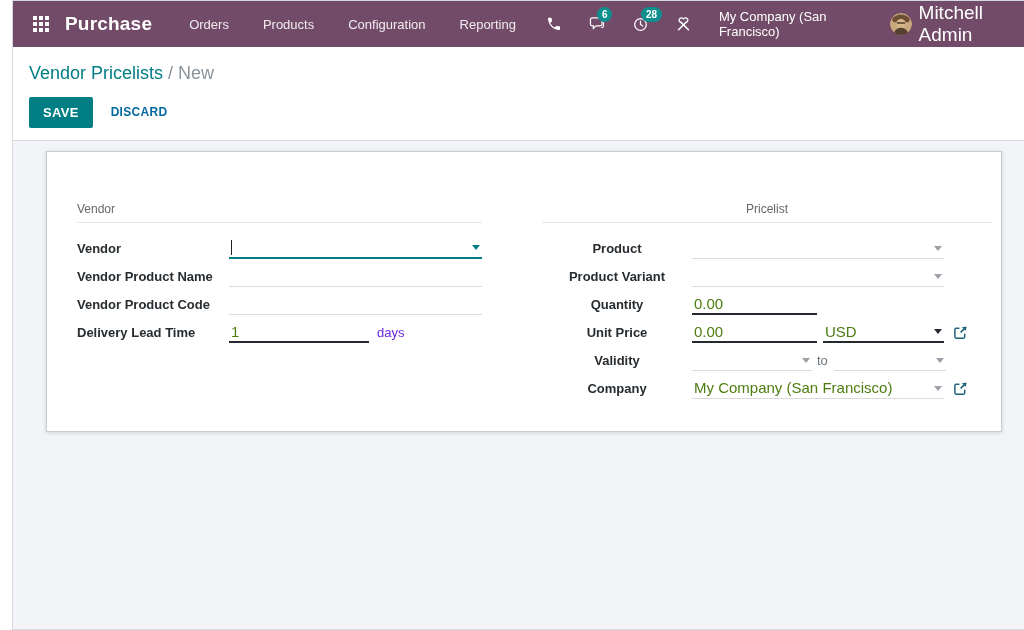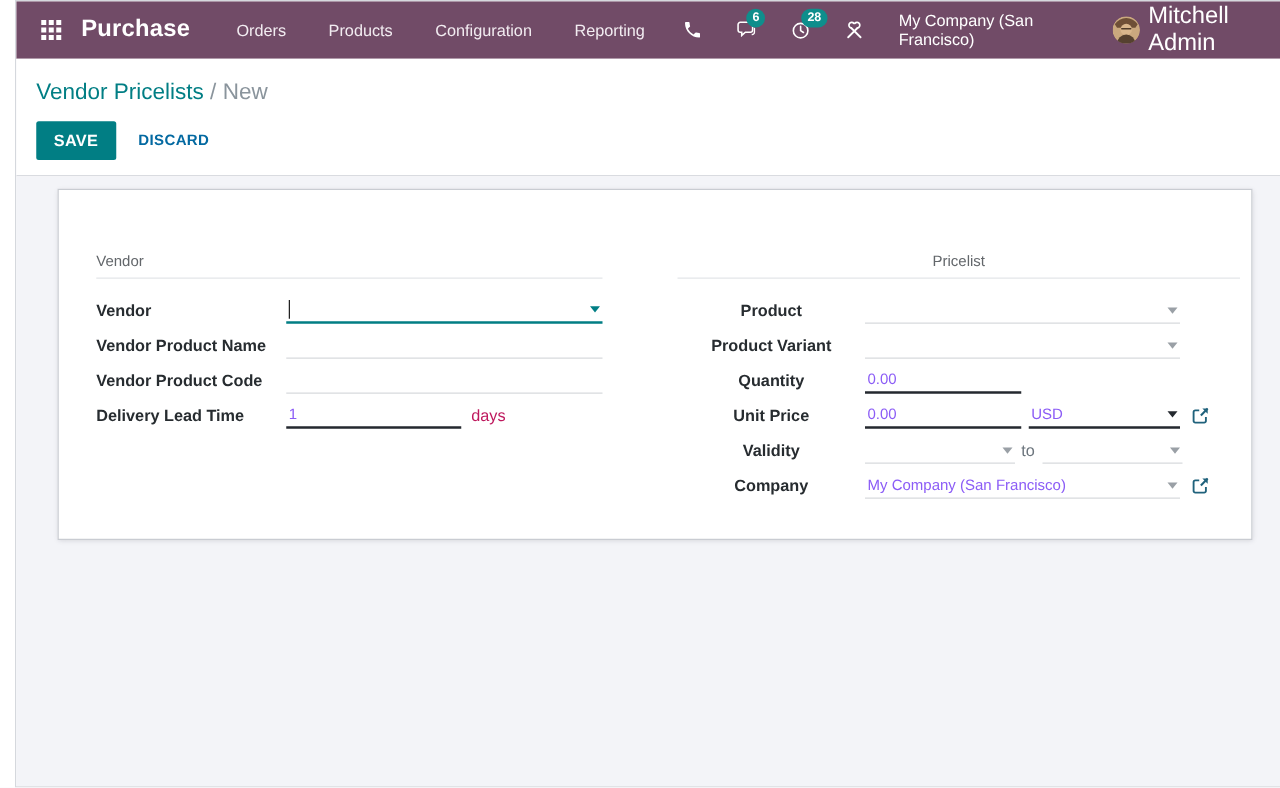--- a/index.html
+++ b/index.html
@@ -35,30 +35,30 @@
   .content { flex:1; background:#F3F4F8; overflow:hidden; }
   .sheet { margin:10px 33px 0; height:281px; background:#fff; border:1px solid #c9ccd2; box-shadow:0 1px 4px rgba(60,60,80,.18); padding:50px 30px 0; display:flex; gap:60px; }
   .col-left { width:405px; flex-shrink:0; }
   .col-right { width:450px; flex-shrink:0;text-align:center; }
   .group-title { font-size:12px; color:#63676b; padding-bottom:6px; border-bottom:1px solid #e4e6e9; margin-bottom:15px; }
   .f-row { display:flex; align-items:center; margin-bottom:7px; }
   .f-label { font-size:13px; font-weight:700; color:#272c30; flex-shrink:0; }
   .col-left .f-label { width:152px; }
   .col-right .f-label { width:150px; }
   .f-field { display:flex; align-items:center; }
-  .inp { position:relative; height:21px; border-bottom:1px solid #d8dadd; font-size:12px; color:#8b5cf6; display:flex; align-items:center; padding:0 2px; cursor:text; }
+  .inp { position:relative; height:21px; border-bottom:1px solid #d8dadd; font-size:15px; color:#4d7c0f; display:flex; align-items:center; padding:0 2px; cursor:text; }
   .inp.dark { border-bottom:2px solid #24292F; }
   .inp.focus { border-bottom:2px solid #017E84; }
   .w-full-l { width:253px; }
   .w-full-r { width:252px; }
   .caret { width:0; height:0; border-left:4px solid transparent; border-right:4px solid transparent; border-top:5px solid #9aa0a6; position:absolute; right:2px; top:50%; transform:translateY(-40%); cursor:pointer; }
   .caret.teal { border-top-color:#017E84; }
   .caret.dark { border-top-color:#24292F; }
   .text-cursor { width:1px; height:15px; background:#222; }
-  .unit-label { font-size:13px; color:#be185d; margin-left:8px; }
+  .unit-label { font-size:13px; color:#6d28d9; margin-left:8px; }
   .sep-label { font-size:13px; color:#6c757d; margin:0 6px 0 5px; }
   .ext-btn { margin-left:9px; background:none; border:none; padding:0; cursor:pointer; height:15px; }
 </style>
 </head>
 <body>
 
 <div class="page">
 
   <header class="navbar">
     <div class="nav-left">

